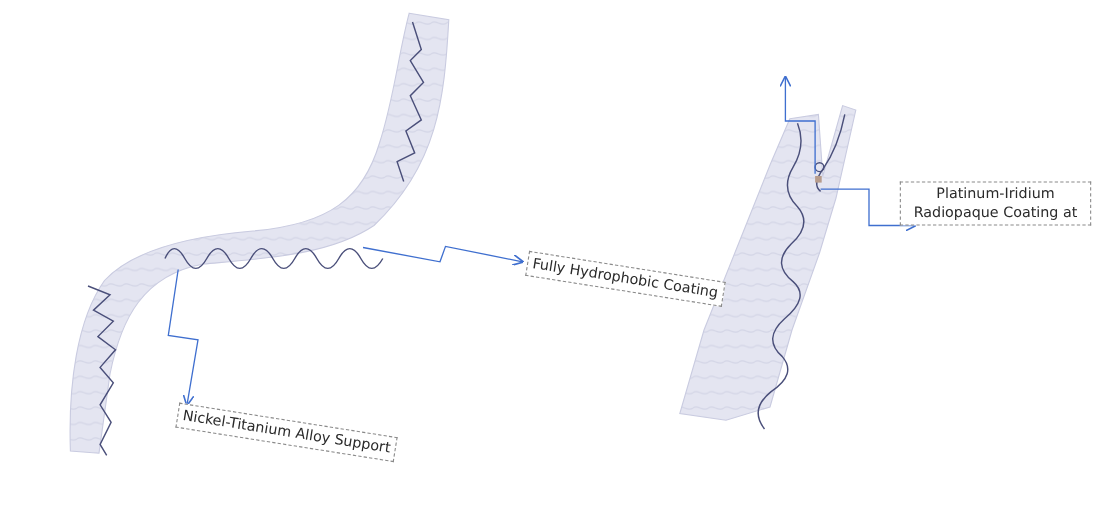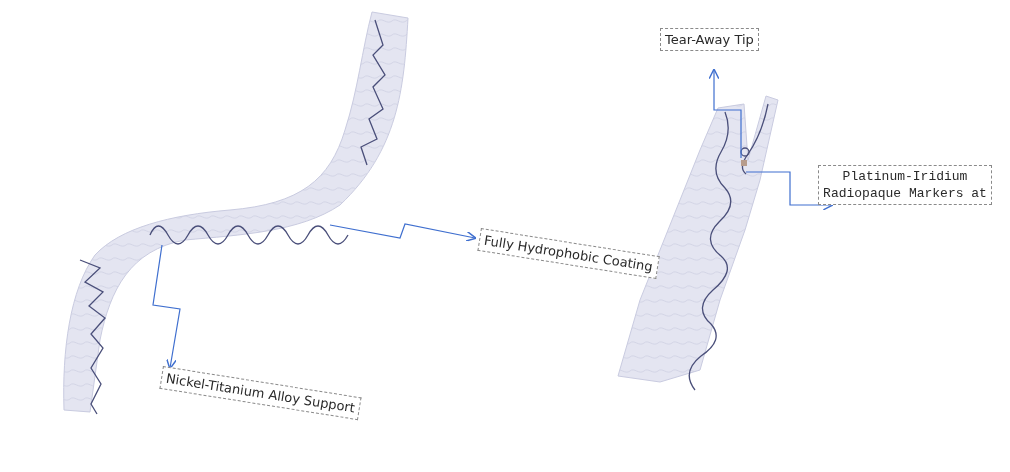--- a/index.html
+++ b/index.html
@@ -51,27 +51,24 @@
     </g>
 
     <g>
       <polyline points="741,158 741,110 714,110 714,70" fill="none" stroke="#3f6fcf" stroke-width="1.2" marker-end="url(#arrow)"></polyline>
       <polyline points="746,172 790,172 790,205 832,205" fill="none" stroke="#3f6fcf" stroke-width="1.2" marker-end="url(#arrow)"></polyline>
       <polyline points="330,225 400,238 405,224 475,238" fill="none" stroke="#3f6fcf" stroke-width="1.2" marker-end="url(#arrow)"></polyline>
       <polyline points="162,245 153,305 180,309 170,368" fill="none" stroke="#3f6fcf" stroke-width="1.2" marker-end="url(#arrow)"></polyline>
     </g>
   </svg>
 
-  <div class="label" style="left:660px; top:28px;">
-    <span>Tear-Away Tip</span>
-  </div>
 
-  <div class="label multi" style="left:818px; top:165px; width:164px;font-family:Liberation Mono, monospace;">
+  <div class="label multi" style="left:818px; top:165px; width:164px;">
     <span>Platinum-Iridium</span>
-    <span>Radiopaque Markers at</span>
+    <span>Radiopaque Coating at</span>
   </div>
 
   <div class="label" style="left:481px; top:228px; transform: rotate(9deg);">
     <span>Fully Hydrophobic Coating</span>
   </div>
 
   <div class="label" style="left:163px; top:366px; transform: rotate(9deg);">
     <span>Nickel-Titanium Alloy Support</span>
   </div>
 </div>

